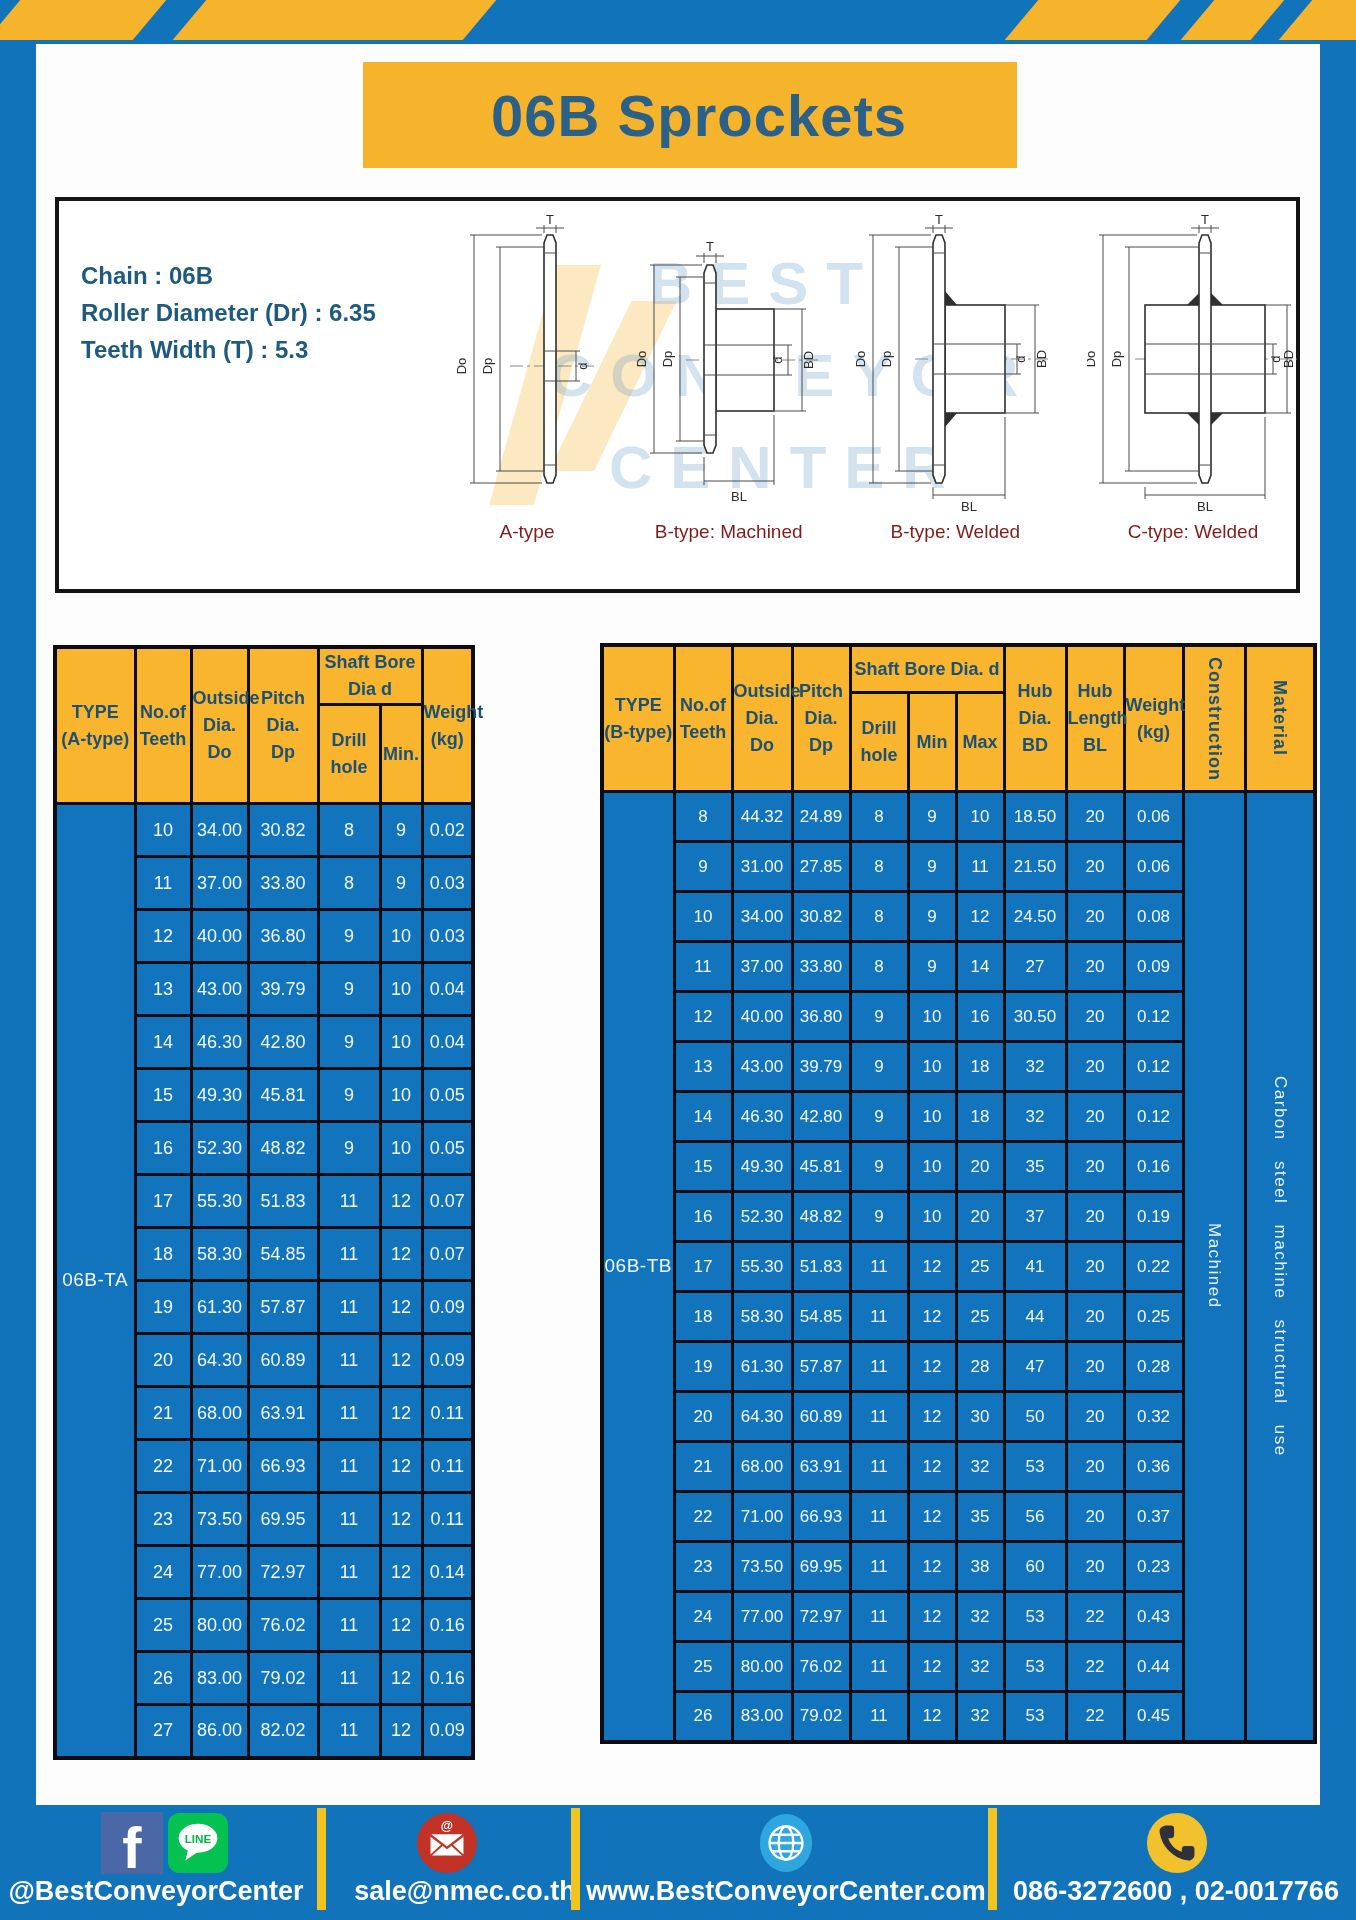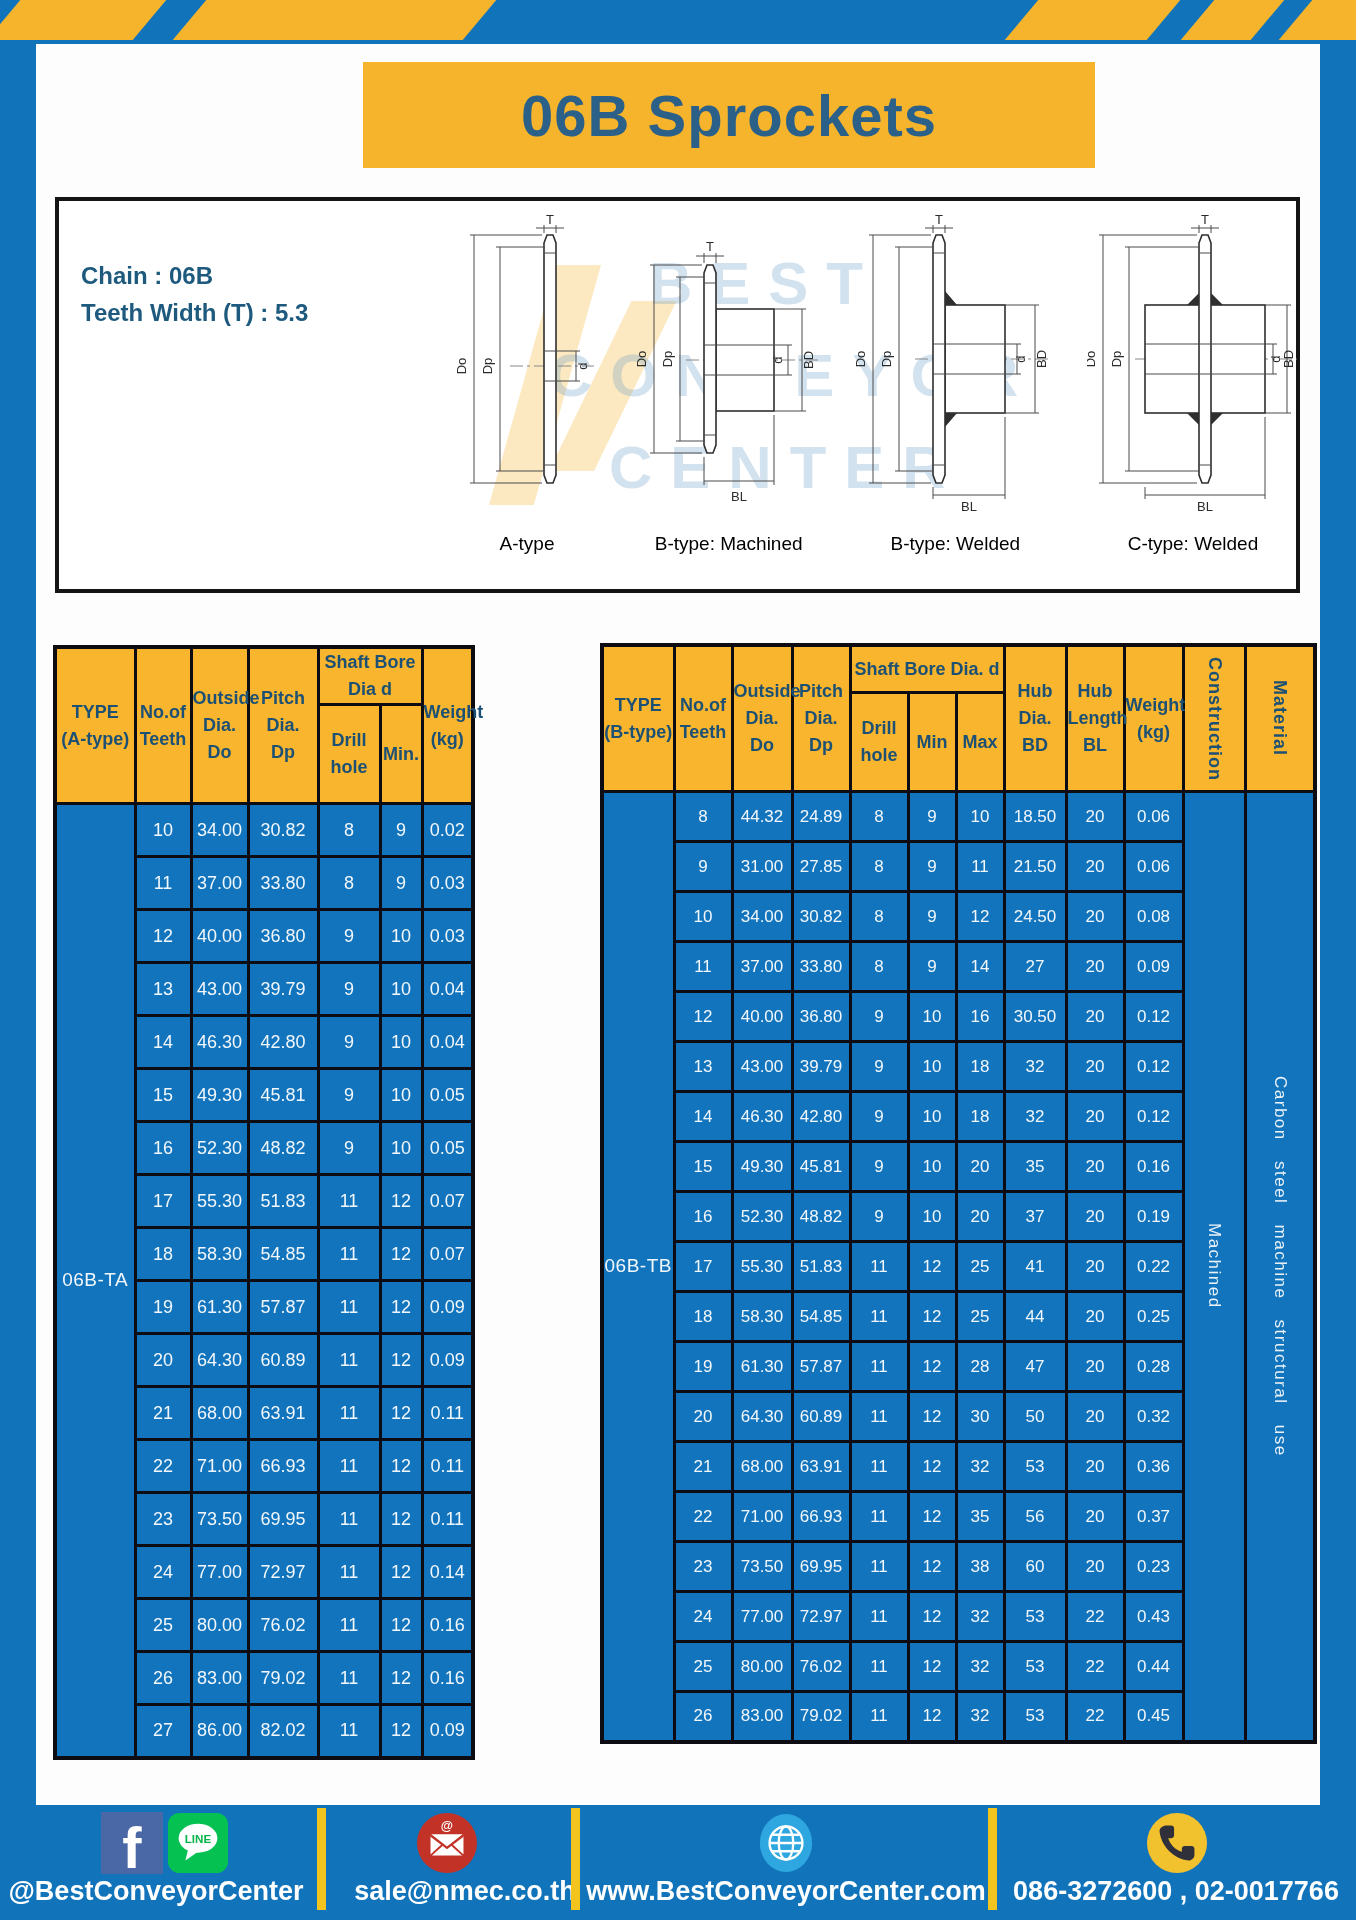--- a/index.html
+++ b/index.html
@@ -8,38 +8,38 @@
   }
   html,body{margin:0;padding:0;background:#e8e8e8;}
   .page{position:relative;width:1356px;height:1920px;background:var(--frame);
         overflow:hidden;font-family:"Liberation Sans",sans-serif;}
   .sheet{position:absolute;left:36px;top:44px;width:1284px;height:1761px;background:#fdfdfd;}
   
   .stripe{position:absolute;top:-6px;height:46px;background:var(--yellow);transform:skewX(-40deg);}
   .s1{left:6px;width:146px}.s2{left:192px;width:290px}
   .s3{left:1024px;width:142px}.s4{left:1200px;width:70px}.s5{left:1298px;width:110px}
   
-  .title-box{position:absolute;left:363px;top:62px;width:732px;height:106px;background:var(--yellow);
-             display:flex;align-items:center;justify-content:center;}
+  .title-box{position:absolute;left:363px;top:62px;width:636px;height:106px;background:var(--yellow);
+             display:flex;align-items:center;justify-content:center;padding-left:18px;}
   .title-box span{font-size:58px;font-weight:bold;color:#2B6089;letter-spacing:1px;}
   
   .spec-panel{position:absolute;left:55px;top:197px;width:1245px;height:396px;background:#fff;
               border:4px solid #141414;box-sizing:border-box;}
   .spec-lines{position:absolute;left:22px;top:56px;font-size:24px;font-weight:bold;color:#1E5A7E;
               line-height:37px;white-space:nowrap;z-index:3;}
   .wm{position:absolute;left:430px;top:40px;width:680px;height:310px;z-index:1;}
   .wm .wline{position:absolute;font-weight:bold;font-size:60px;letter-spacing:18px;color:rgba(98,150,196,0.28);}
   .wm .w0{left:160px;top:8px}.wm .w1{left:60px;top:100px}.wm .w2{left:120px;top:192px}
   .wm .wl{position:absolute;background:rgba(246,196,92,0.38);}
   .wm .wlA{left:0;top:24px;width:160px;height:240px;clip-path:polygon(0 100%,42% 0,70% 0,28% 100%);}
   .wm .wlB{left:60px;top:60px;width:150px;height:170px;clip-path:polygon(0 100%,55% 0,85% 0,30% 100%);}
   .drawings{position:absolute;left:393px;top:12px;width:847px;display:flex;
             justify-content:space-between;z-index:2;}
   figure.dwg{margin:0;text-align:center;}
-  figcaption{font-size:19px;color:#000000;margin-top:16px;}
+  figcaption{font-size:19px;color:#7f1d1d;margin-top:4px;}
   svg .part{stroke:#2f2f2f;stroke-width:1.6;fill:#fff;}
   svg .thin{stroke:#4a4a4a;stroke-width:1;fill:none;}
   svg .weld{fill:#2f2f2f;}
   svg .cl{stroke:#888;stroke-width:1;stroke-dasharray:13 4 3 4;fill:none;}
   svg text.dim{font-size:13px;fill:#2c2c2c;font-family:"Liberation Sans",sans-serif;}
   
   .tbl{position:absolute;border-collapse:collapse;table-layout:fixed;background:var(--cell);
        border:4px solid var(--border);}
   .tbl-a{left:53px;top:645px;width:418px;}
   .tbl-b{left:600px;top:643px;width:713px;}
@@ -92,20 +92,21 @@
     <div class="wm">
       <div class="wl wlA"></div>
       <div class="wl wlB"></div>
       <div class="wline w0">BEST</div>
       <div class="wline w1">CONVEYOR</div>
       <div class="wline w2">CENTER</div>
     </div>
 
     <div class="spec-lines">
       <div>Chain  :  06B</div>
+      <div>Roller Diameter (Dr)  : 6.35</div>
       <div>Teeth Width (T)  :  5.3</div>
     </div>
 
     <div class="drawings">
 
       <figure class="dwg">
         <svg width="150" height="300" viewBox="0 0 150 300">
           <path class="cl" d="M58 153 H142"></path>
           <path class="part" d="M92 30 L95 22 L101 22 L104 30 V262 L101 270 L95 270 L92 262 Z"></path>
           <path class="thin" d="M92 40 H104 M92 252 H104 M92 138 H104 M92 168 H104"></path>

